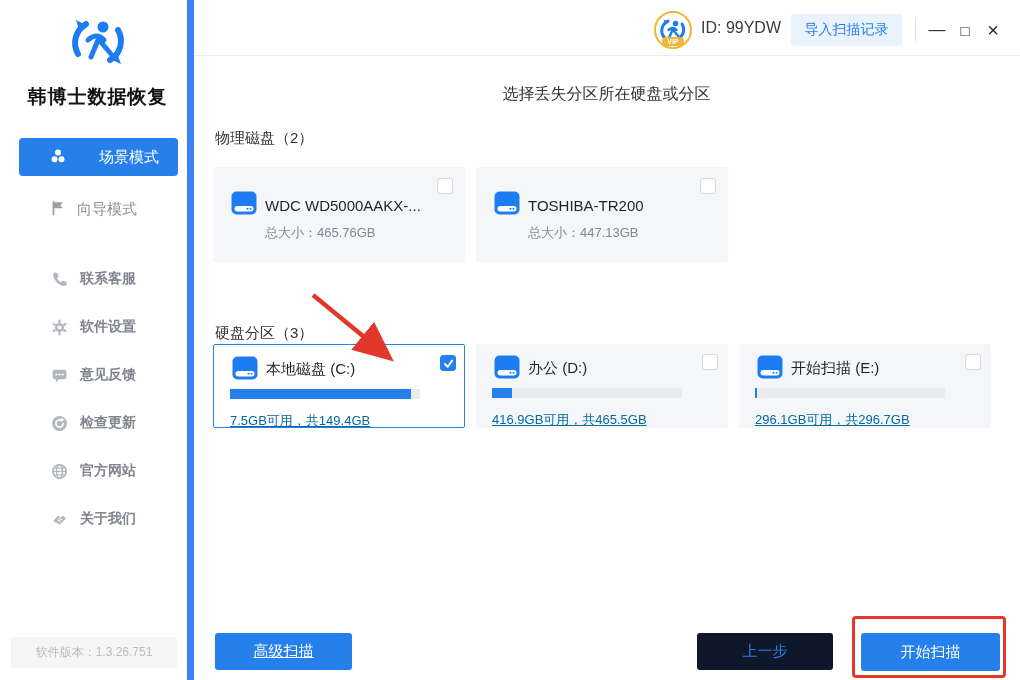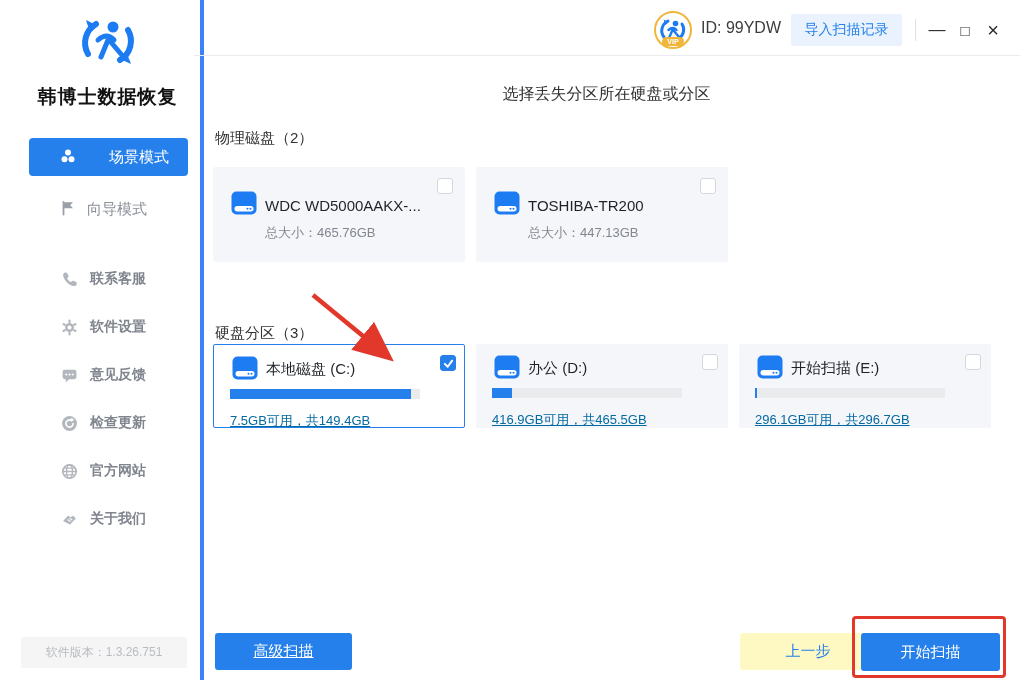--- a/index.html
+++ b/index.html
@@ -1,21 +1,21 @@
 <!DOCTYPE html>
 <html><head>
 <meta charset="utf-8">
 <style>
   * { margin:0; padding:0; box-sizing:border-box; }
   html,body { width:1020px; height:680px; }
   body { font-family:"Liberation Sans","DejaVu Sans",sans-serif; background:#fff; overflow:hidden; }
   .stage { position:relative; width:1020px; height:680px; background:#fff; }
 
   
-  .sidebar { position:absolute; left:11px; top:0; width:193px; height:680px; background:#fff; border-right:4px solid #3b82f6; }
+  .sidebar { position:absolute; left:1px; top:0; width:193px; height:680px; background:#fff; border-right:7px solid #3b82f6; }
   .logo { position:absolute; left:57px; top:10px; width:80px; height:64px; }
   .app-title { position:absolute; left:0; top:84px; width:193px; text-align:center; font-size:19px; font-weight:bold; color:#121212; letter-spacing:1px; }
   .mode-btn { position:absolute; left:18px; width:159px; height:38px; border-radius:4px; display:flex; align-items:center; padding-left:31px; gap:11px; font-size:15px; cursor:pointer; }
   .mode-btn.active { top:138px; background:#2680EB; color:#fff;gap:33px; }
   .mode-btn.plain { top:190px; background:transparent; color:#8b9099;text-align:center; }
   .nav-item { position:absolute; left:50px; height:20px; display:flex; align-items:center; gap:12px; font-size:14px; color:#80858e; cursor:pointer;font-weight:bold; }
   .nav-item .ico { width:17px; height:17px; display:inline-flex; }
   .version-strip { position:absolute; left:10px; top:637px; width:166px; height:31px; background:#f5f5f6; border-radius:2px; display:flex; align-items:center; justify-content:center; font-size:12px; color:#b9bcc1; }
 
   
@@ -49,21 +49,21 @@
   .card.partition .checkbox { left:226px; top:10px; }
   .checkbox svg { display:none; }
   .checkbox.on { background:#2680EB; border-color:#2680EB; }
   .checkbox.on svg { display:block; }
   .track { position:absolute; left:16px; top:44px; width:190px; height:10px; background:#eaebed; }
   .fill { height:100%; background:#2680EB; }
 
   
   .btn { position:absolute; border:none; border-radius:3px; font-size:15px; font-family:inherit; cursor:pointer; display:flex; align-items:center; justify-content:center; }
   .btn-advanced { left:215px; top:633px; width:137px; height:37px; background:#2680EB; color:#fff;text-decoration:underline; }
-  .btn-prev { left:740px; top:633px; width:136px; height:37px; background:#fef9c3; color:#2680EB; }
+  .btn-prev { left:697px; top:633px; width:136px; height:37px; background:#0f172a; color:#2680EB; }
   .btn-start { left:861px; top:633px; width:139px; height:38px; background:#2680EB; color:#fff; }
 
   
   .annot-rect { position:absolute; left:852px; top:616px; width:154px; height:62px; border:3px solid #E2382C; border-radius:4px; pointer-events:none; }
   .annot-arrow { position:absolute; left:303px; top:290px; pointer-events:none; }
 </style>
 </head>
 <body>
 
 <div class="stage">

